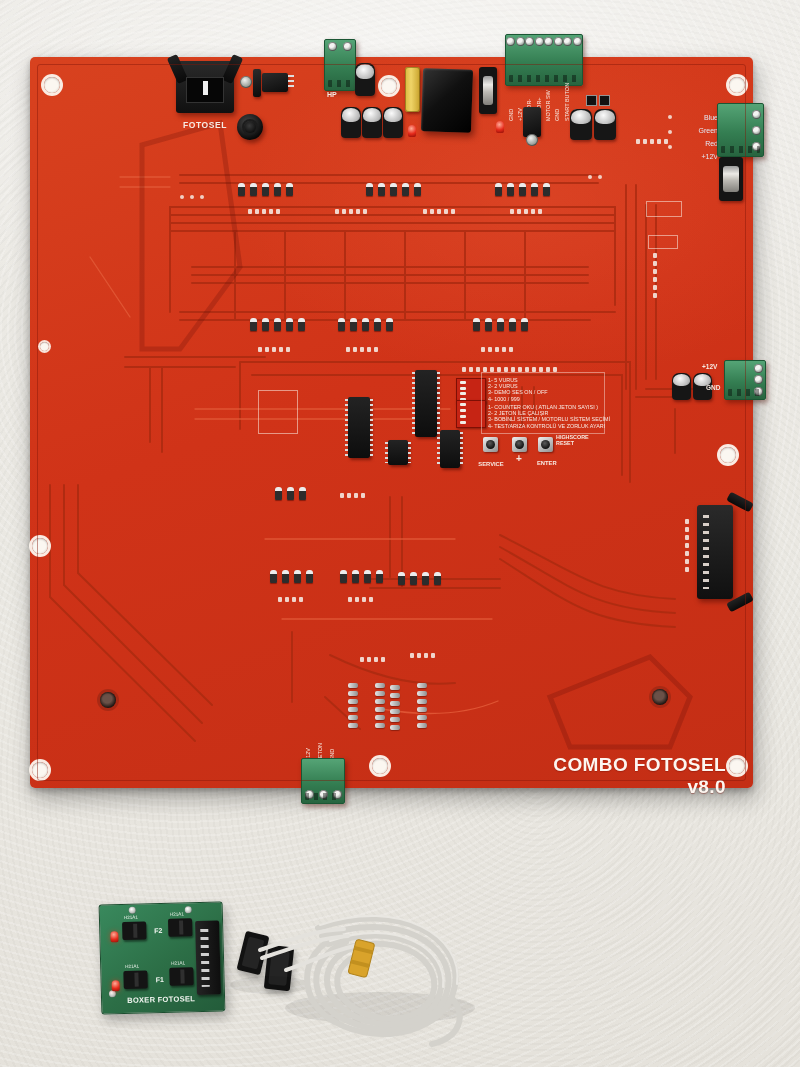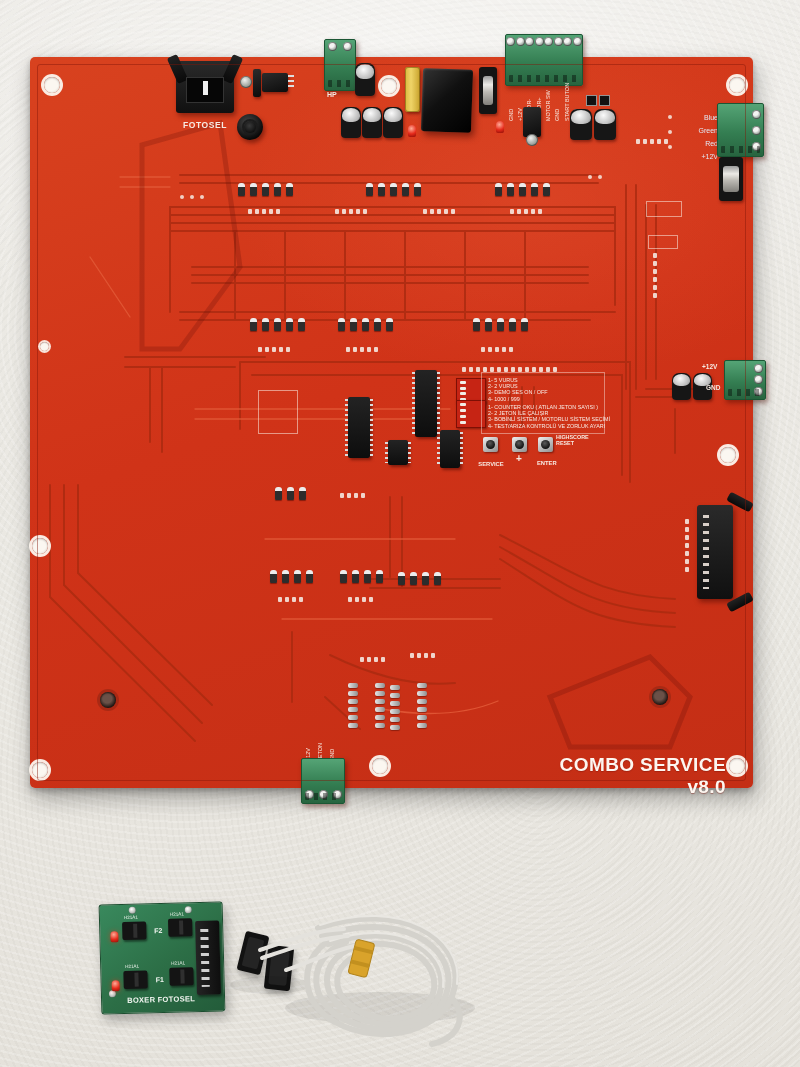--- a/index.html
+++ b/index.html
@@ -533,21 +533,21 @@
     <div class="vlbl" style="left:288px;top:658px;height:46px;font-size:5.5px">JETON</div>
     <div class="vlbl" style="left:300px;top:658px;height:46px;font-size:5.5px">GND</div>
     <div class="term" style="left:271px;top:701px;width:42px;height:44px">
       <span class="screws" style="top:auto;bottom:4px">
           <span class="screw"></span>
           <span class="screw"></span>
           <span class="screw"></span>
         </span>
     </div>
 
-    <div class="title" style="left:500px;top:697px;width:196px;text-align:right">COMBO SERVICE v8.0</div>
+    <div class="title" style="left:500px;top:697px;width:196px;text-align:right">COMBO FOTOSEL v8.0</div>
   </div>
 
   <div class="gpcb">
     <span class="ghole" style="left:29px;top:2px"></span>
     <span class="ghole" style="left:85px;top:3px"></span>
     <span class="ghole" style="left:7px;top:85px"></span>
     <span class="ghole" style="left:108px;top:83px"></span>
 
     <span class="led" style="left:10px;top:26px;width:8px;height:11px"></span>
     <span class="led" style="left:10px;top:75px;width:8px;height:11px"></span>

